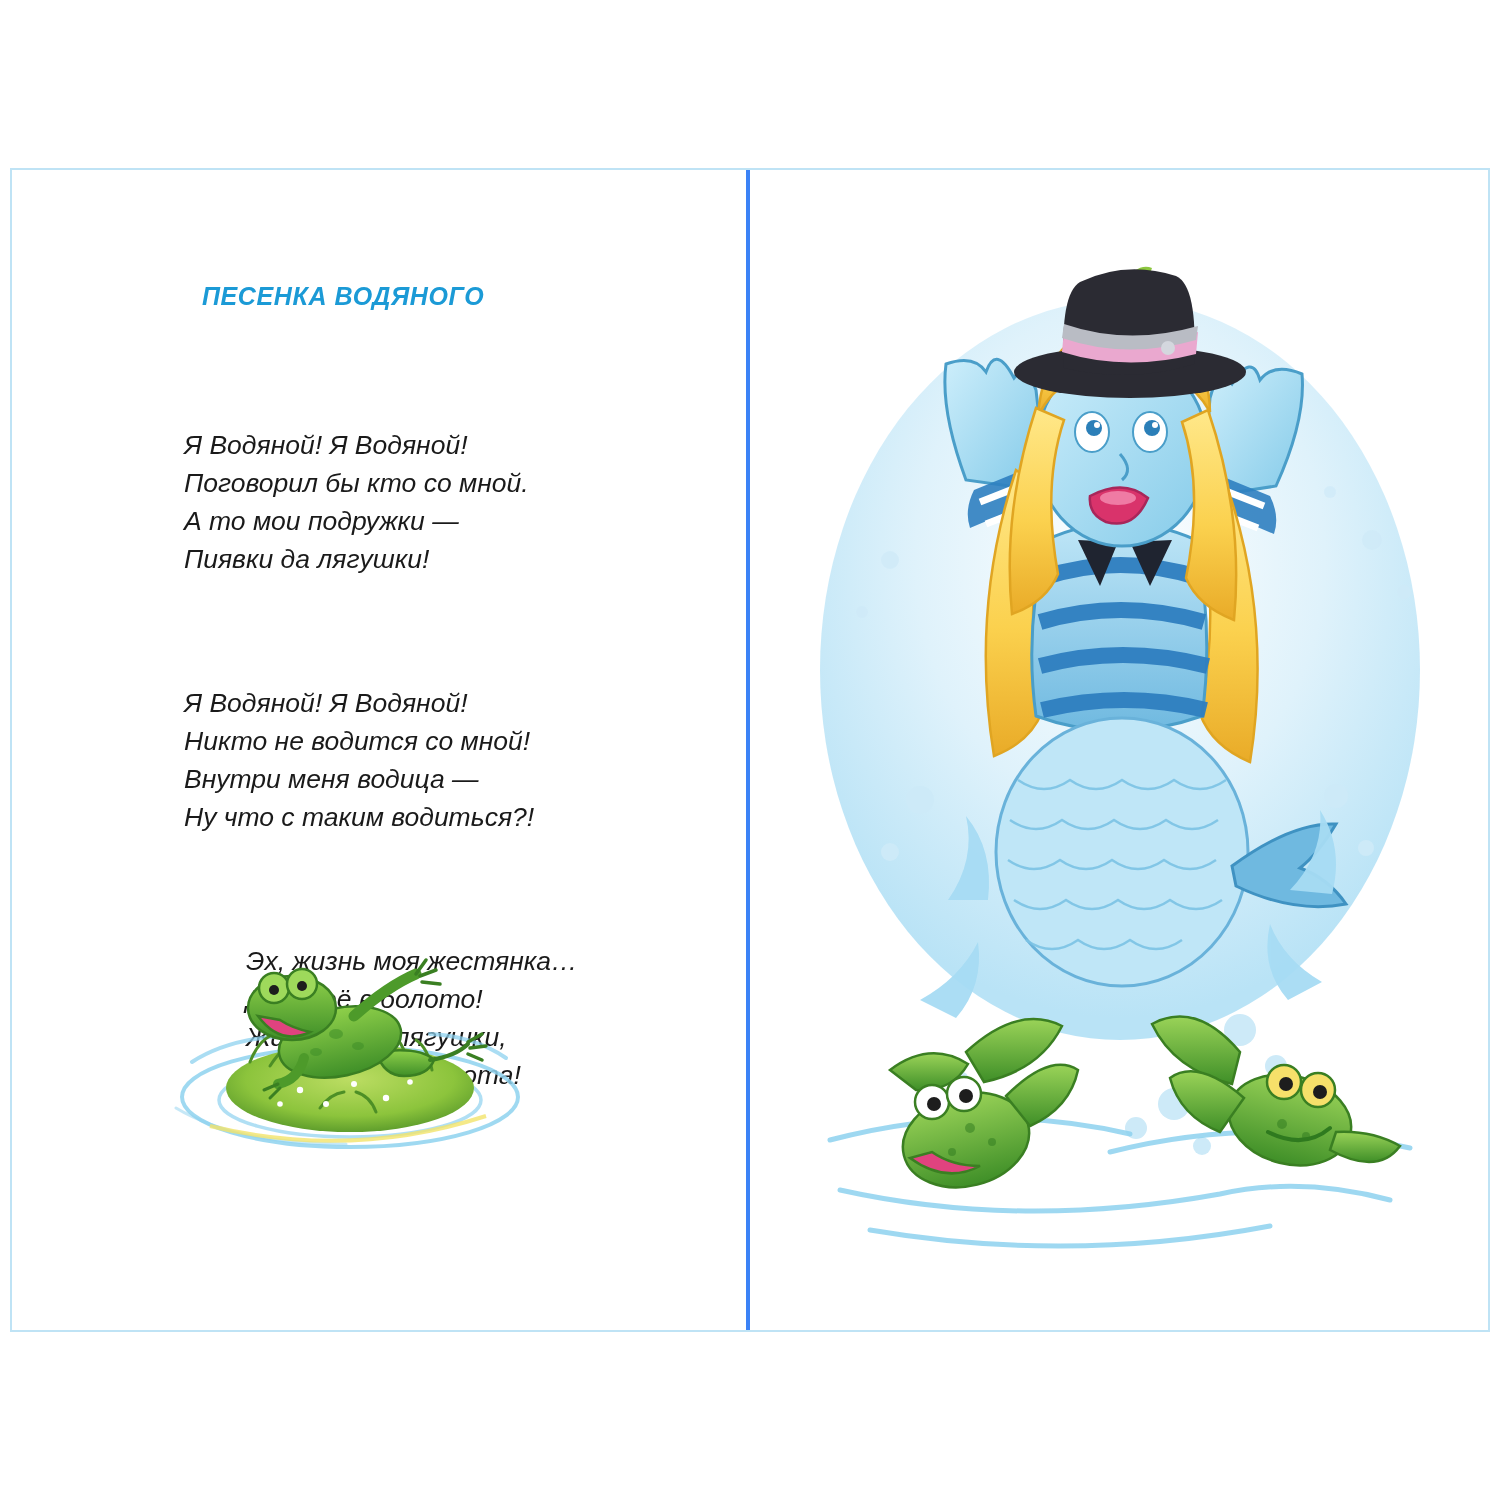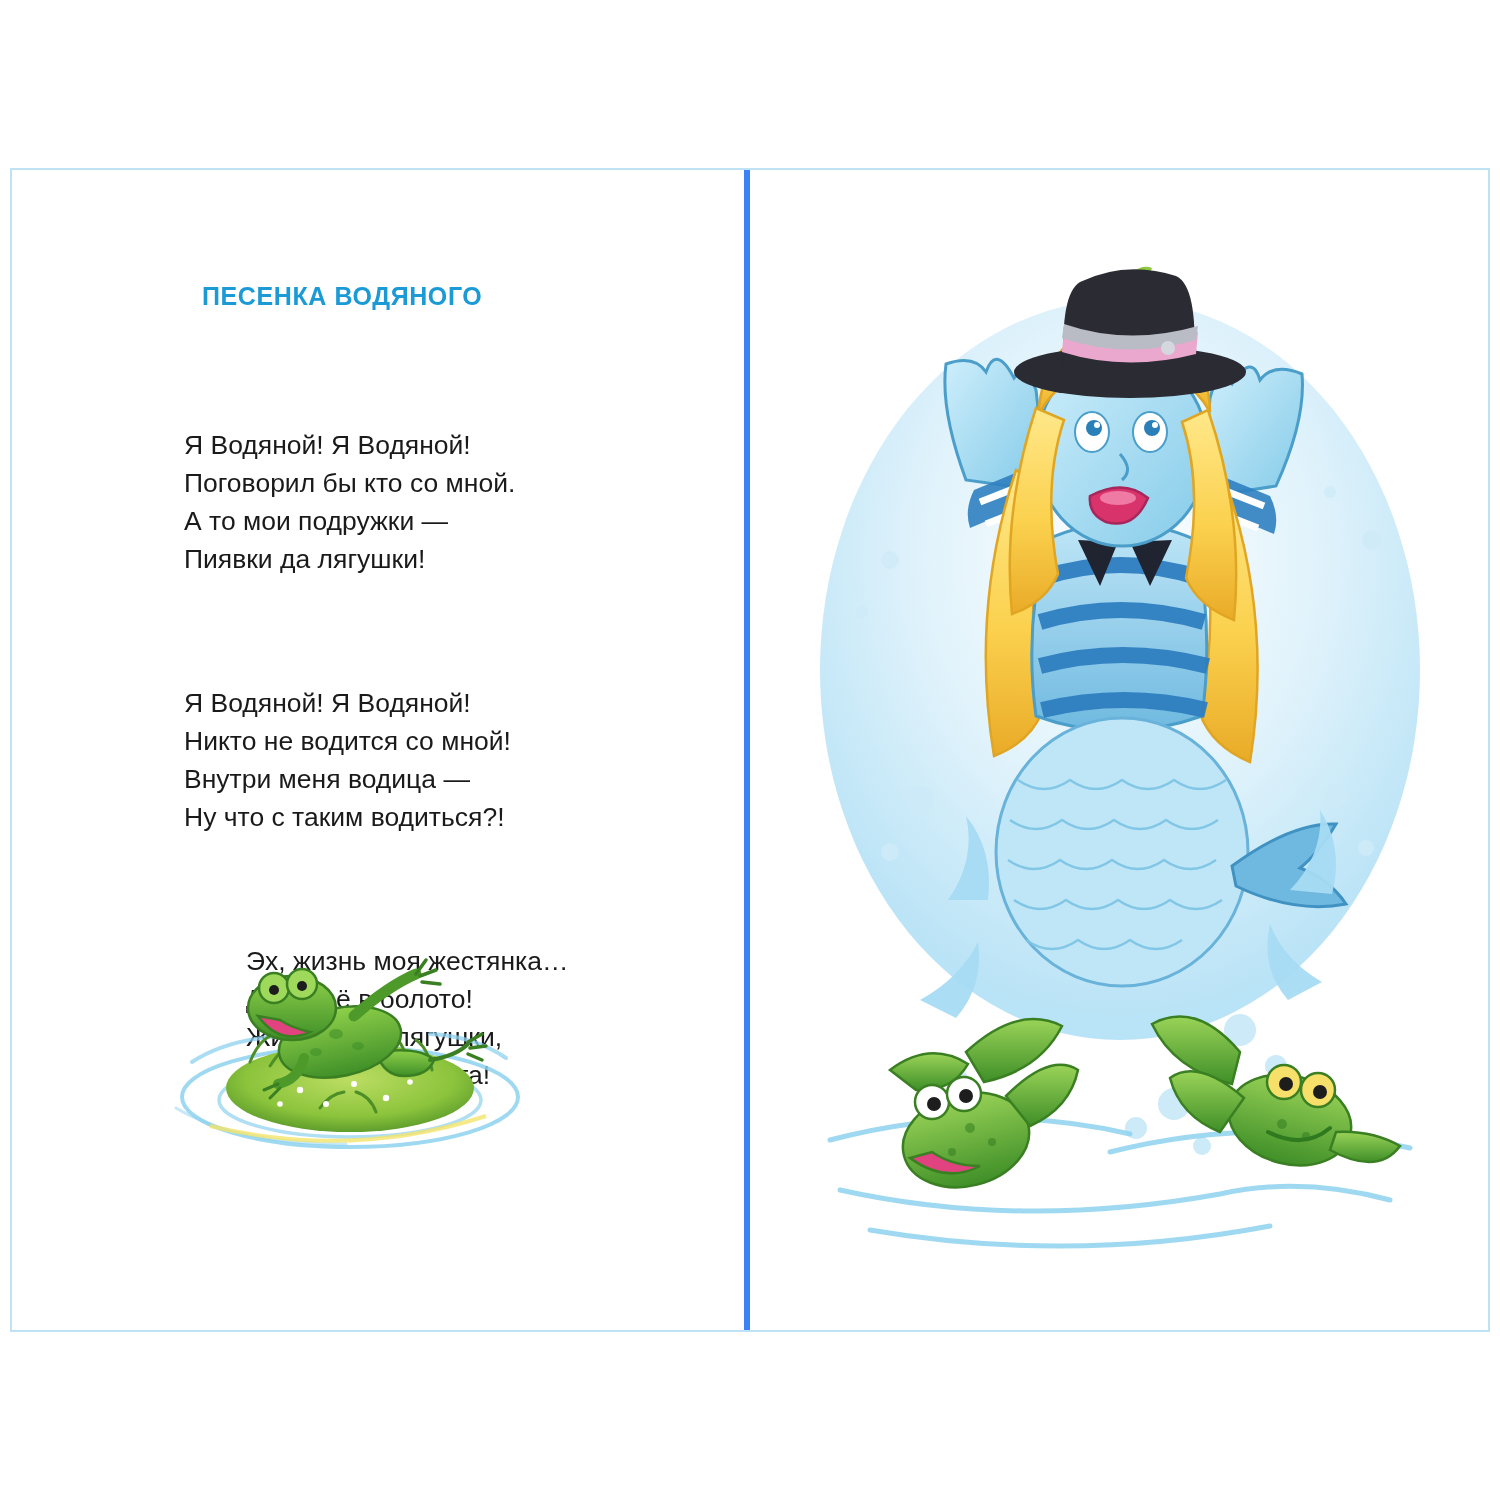--- a/index.html
+++ b/index.html
@@ -27,21 +27,22 @@
   }
 
   .page {
     position: relative;
     box-sizing: border-box;
     height: 100%;
     overflow: hidden;
   }
   .page-left {
     width: 50%;
-    border-right: 6px solid #3b82f6;
+    border-right: 4px solid #3b82f6;
+    font-style: italic;
   }
   .page-right {
     width: 50%;
   }
 
   .poem-title {
     position: absolute;
     left: 190px;
     top: 112px;
     font-size: 25px;

